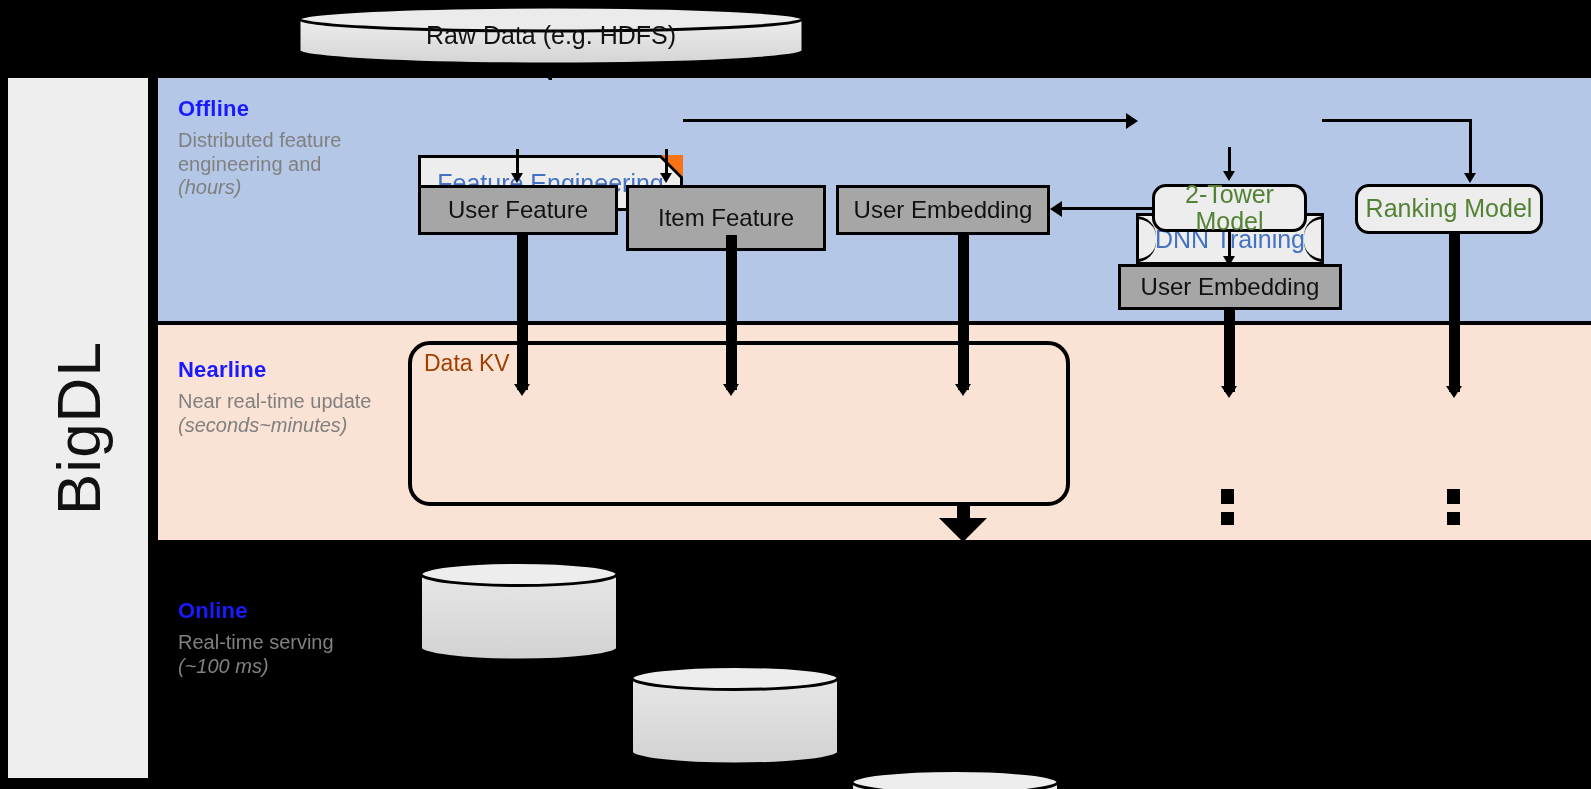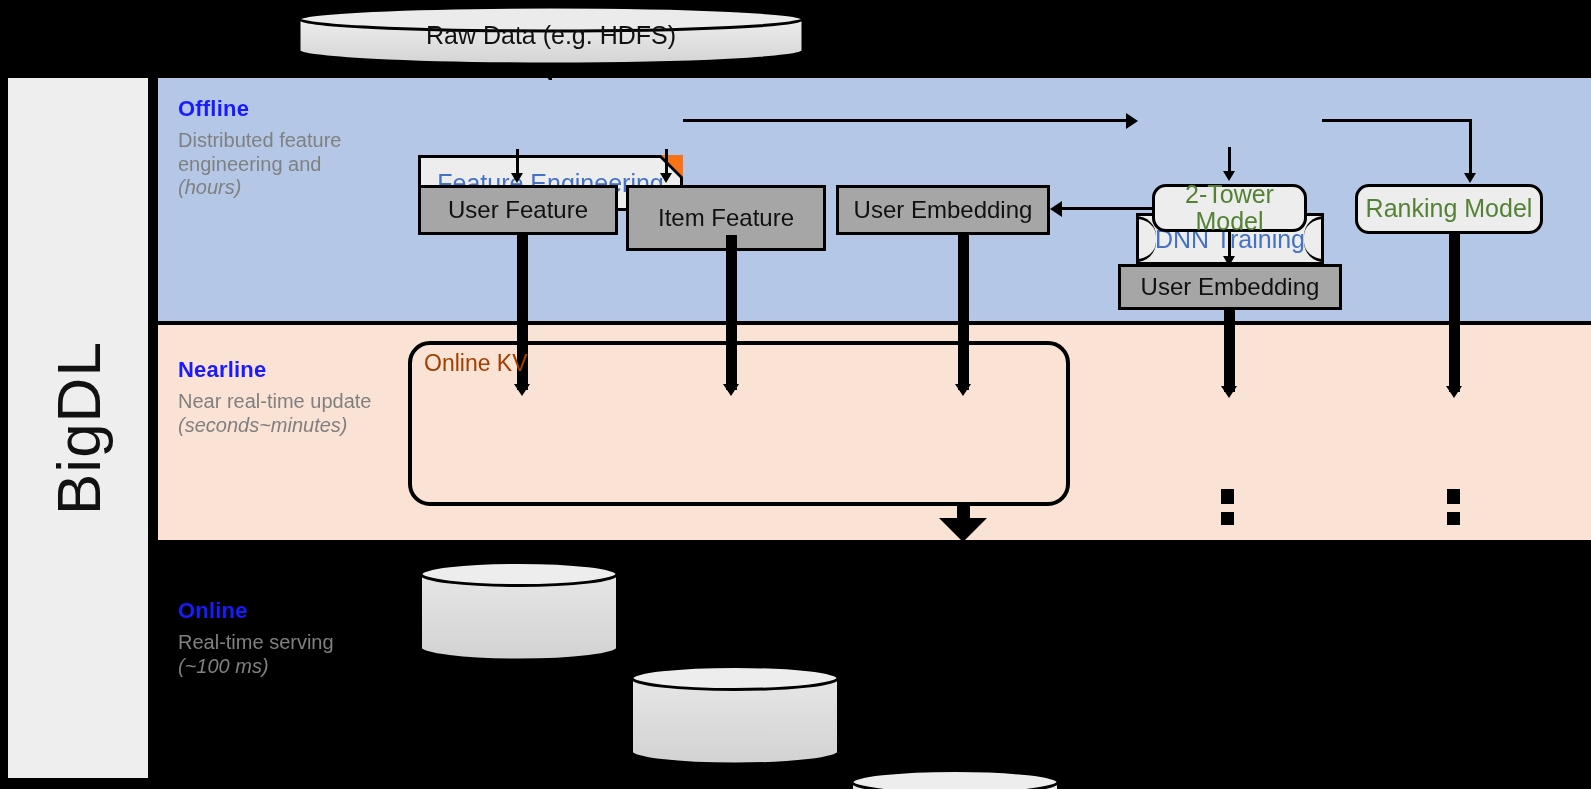--- a/index.html
+++ b/index.html
@@ -206,21 +206,21 @@
   <div class="abs thick-v" style="left:958px;top:235px;height:155px;"></div>
   <div class="abs tri-down-sm" style="left:955px;top:384px;"></div>
 
   <div class="abs thick-v" style="left:1224px;top:310px;height:82px;"></div>
   <div class="abs tri-down-sm" style="left:1221px;top:386px;"></div>
 
   <div class="abs thick-v" style="left:1449px;top:234px;height:158px;"></div>
   <div class="abs tri-down-sm" style="left:1446px;top:386px;"></div>
 
   <div class="abs" id="redis-box"></div>
-  <div class="abs" id="redis-label">Online KV</div>
+  <div class="abs" id="redis-label">Data KV</div>
 
   <div class="abs cyl" style="left:418px;top:390px;width:202px;height:104px;">
     <svg width="202" height="104" viewBox="0 0 202 104">
       <defs>
           <linearGradient id="gc1" x1="0" y1="0" x2="0" y2="1">
         <stop offset="0%" stop-color="#e6e6e6"></stop>
             <stop offset="100%" stop-color="#d2d2d2"></stop>
           </linearGradient>
         </defs>
       <path d="M2.5,14 L2.5,88 A98,12 0 0 0 199.5,88 L199.5,14 Z" fill="url(#gc1)" stroke="#000" stroke-width="3"></path>

